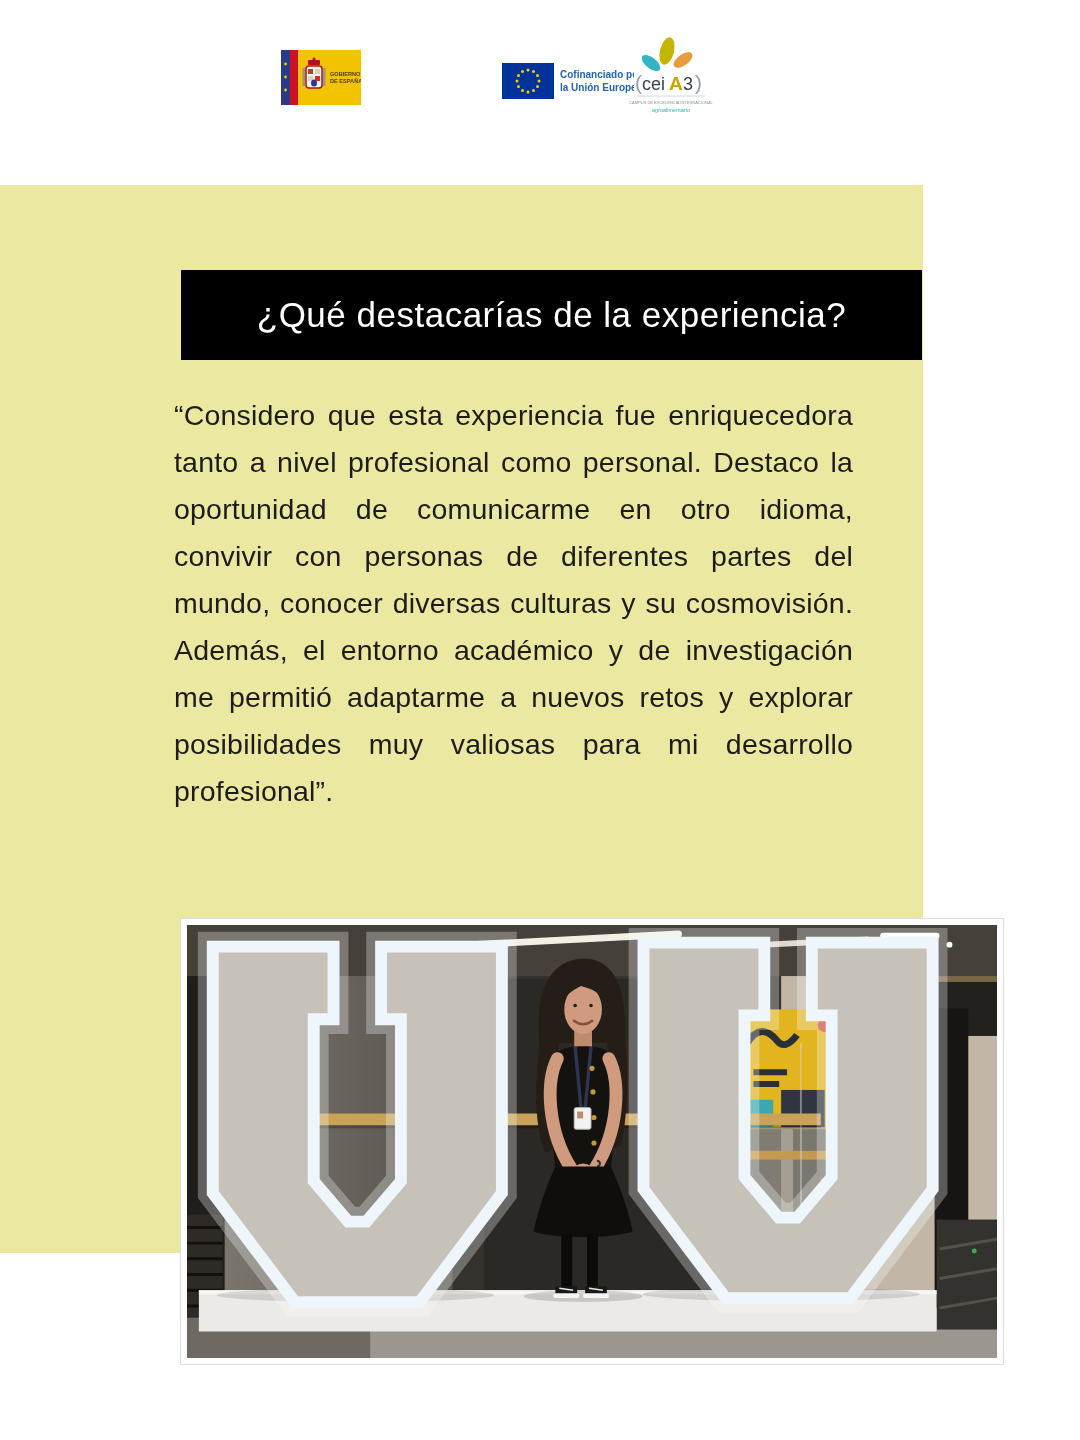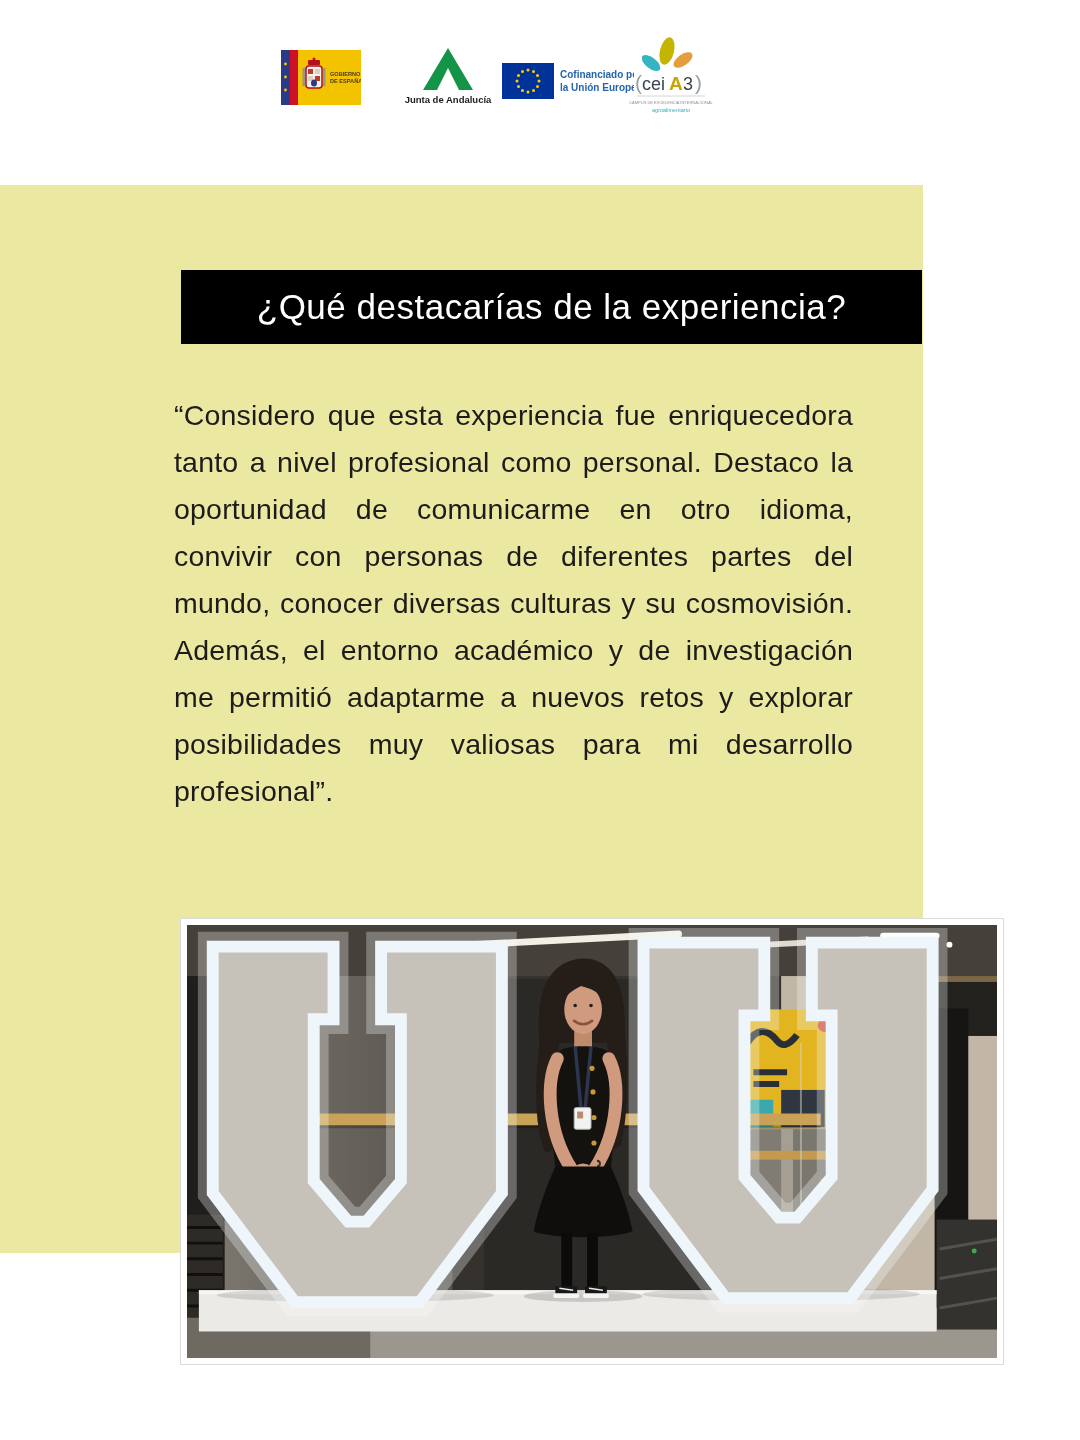--- a/index.html
+++ b/index.html
@@ -12,21 +12,21 @@
   .logo { position:absolute; }
   .logo-spain  { left:281px; top:50px; }
   .logo-junta  { left:394px; top:44px; }
   .logo-eu     { left:502px; top:58px; }
   .logo-ceia3  { left:625px; top:34px; }
 
   
   .yellow-block { position:absolute; left:0; top:185px; width:923px; height:1068px; background:#ebe8a2; }
 
   
-  .title-banner { position:absolute; left:181px; top:270px; width:741px; height:74px;
+  .title-banner { position:absolute; left:181px; top:270px; width:741px; height:90px;
                   background:#000000; display:flex; align-items:center; justify-content:center; }
   .title-banner h1 { color:#ffffff; font-size:35px; font-weight:500; letter-spacing:0.5px; }
 
   
   .quote { position:absolute; left:163px; top:392px; width:679px; height:500px;
            color:#1d1c1a; font-size:28.5px; line-height:47px; text-align:justify;
            letter-spacing:0.2px;margin-left:11px; }
 
   
   .photo-frame { position:absolute; left:180px; top:918px; width:824px; height:447px;
@@ -57,26 +57,20 @@
         <rect x="27" y="26" width="5" height="5" fill="#d8d2c2"></rect>
         <rect x="34" y="26" width="5" height="5" fill="#c0392b"></rect>
         <ellipse cx="33" cy="33" rx="3" ry="3.5" fill="#2b3a86"></ellipse>
         <rect x="21.5" y="18" width="2.5" height="18" fill="#9b968c"></rect>
         <rect x="42" y="18" width="2.5" height="18" fill="#9b968c"></rect>
         <text x="49" y="26" font-size="5.6" font-weight="bold" fill="#4a3b10">GOBIERNO</text>
         <text x="49" y="33" font-size="5.6" font-weight="bold" fill="#4a3b10">DE ESPAÑA</text>
       </svg>
     </div>
 
-    <div class="logo logo-junta">
-      <svg width="108" height="64" viewBox="0 0 108 64">
-        <path d="M54 4 L79 46 H29 Z M54 24 L65 46 H43 Z" fill="#149447" fill-rule="evenodd"></path>
-        <text x="54" y="59" font-size="9.5" font-weight="bold" fill="#1c1c1c" text-anchor="middle">Junta de Andalucía</text>
-      </svg>
-    </div>
 
     <div class="logo logo-eu">
       <svg width="132" height="46" viewBox="0 0 132 46">
         <rect x="0" y="5" width="52" height="36" fill="#003399"></rect>
         <g fill="#ffcc00">
           <circle cx="26" cy="12" r="1.5"></circle>
             <circle cx="31.5" cy="13.5" r="1.5"></circle>
           <circle cx="35.5" cy="17.5" r="1.5"></circle>
             <circle cx="37" cy="23" r="1.5"></circle>
           <circle cx="35.5" cy="28.5" r="1.5"></circle>

